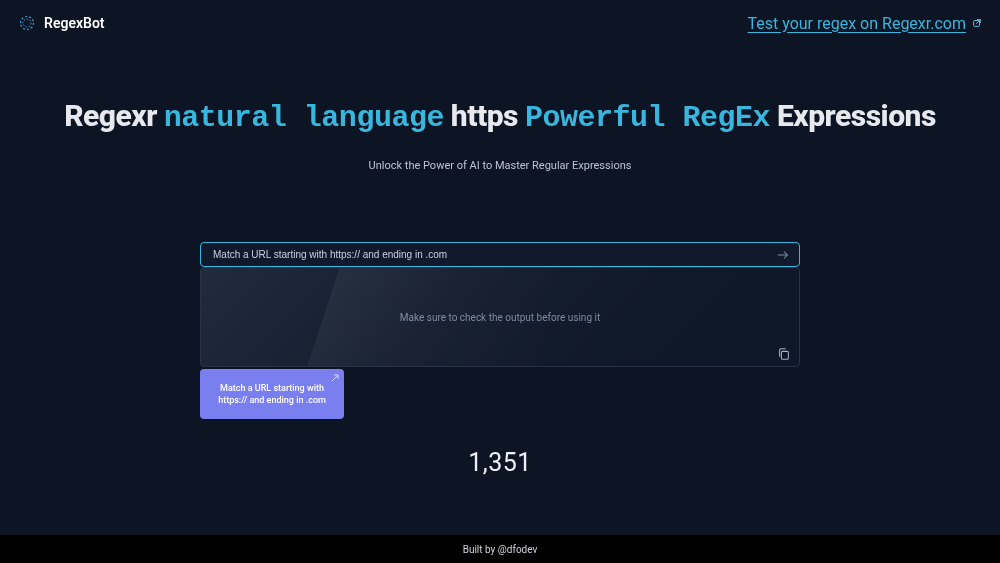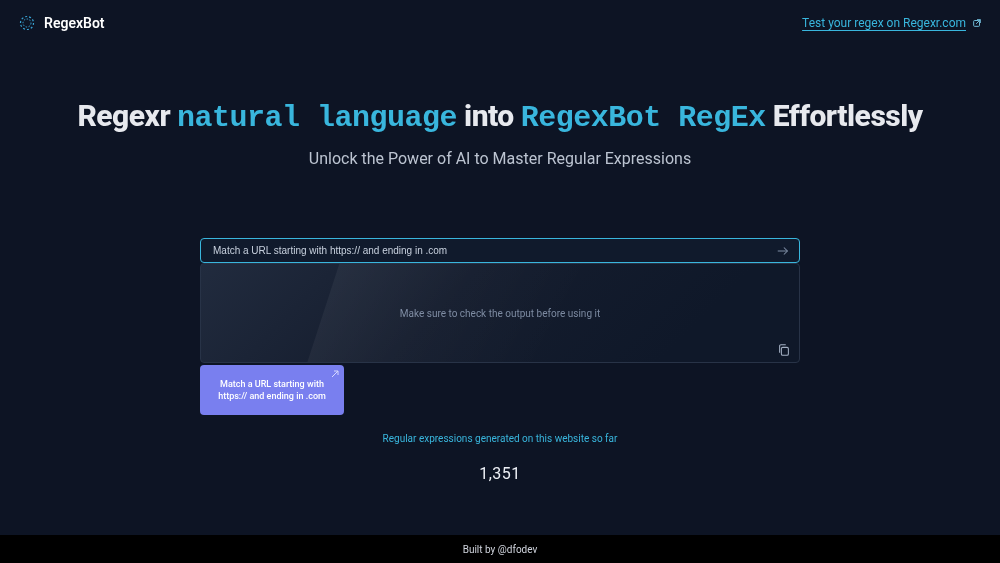--- a/index.html
+++ b/index.html
@@ -41,21 +41,21 @@
     gap: 8px;
     font-weight: 600;
     font-size: 14px;
     color: #fff;
   }
   .brand svg { display: block; }
   .header-link {
     display: flex;
     align-items: center;
     gap: 6px;
-    font-size: 12px;
+    font-size: 16px;
     color: var(--cyan);
     text-decoration: underline;
     text-underline-offset: 3px;
     cursor: pointer;
   }
   .header-link svg { display: block; }
 
   
   .hero {
     margin-top: 56px;
@@ -63,22 +63,22 @@
   }
   .hero h1 {
     margin: 0;
     font-size: 30px;
     font-weight: 800;
     letter-spacing: -0.5px;
     color: #e7e9ee;
   }
   .hero h1 .accent { color: var(--cyan); font-family: Liberation Mono, monospace; }
   .subtitle {
-    margin-top: 14px;
-    font-size: 16px;
+    margin-top: 24px;
+    font-size: 11px;
     color: #bcc4d1;
   }
 
   
   .main {
     width: 600px;
     margin: 70px auto 0 auto;
     display: flex;
     flex-direction: column;
   }
@@ -176,24 +176,24 @@
   
   .counter {
     margin-top: 18px;
     text-align: center;
   }
   .counter-label {
     font-size: 10px;
     color: var(--cyan);
   }
   .counter-value {
-    font-size: 16px;
+    font-size: 25px;
     font-weight: 400;
     color: #eceff5;
-    margin-top: 20px;
+    margin-top: 11px;
     letter-spacing: 0.5px;
   }
 
   
   .footer {
     position: absolute;
     bottom: 0; left: 0; right: 0;
     background: #000000;
     height: 28px;
     display: flex;
@@ -225,21 +225,21 @@
           <rect x="2" y="3" width="7" height="7" rx="1"></rect>
           <path d="M6 2 H10 V6"></path>
           <path d="M10 2 L5 7"></path>
         </svg>
       </span>
     </div>
   </div>
 
   <div class="hero">
     <h1>
-      <span>Regexr </span><span class="accent">natural language</span><span> into </span><span class="accent">RegexBot RegEx</span><span> Effortlessly</span>
+      <span>Regexr </span><span class="accent">natural language</span><span> https </span><span class="accent">Powerful RegEx</span><span> Expressions</span>
     </h1>
     <div class="subtitle">Unlock the Power of AI to Master Regular Expressions</div>
   </div>
 
   <div class="main">
 
     <div class="input-row">
       <input type="text" value="Match a URL starting with https:// and ending in .com" placeholder="Describe what you want to match" style="">
       <span class="submit-icon">
         <svg width="14" height="14" viewBox="0 0 16 16" fill="none" stroke="currentColor" stroke-width="1.2">
@@ -264,21 +264,20 @@
         <span class="arrow">
           <svg width="8" height="8" viewBox="0 0 8 8" fill="none" stroke="currentColor" stroke-width="1">
               <path d="M1 7 L7 1 M3 1 H7 V5"></path>
             </svg>
         </span>
         <span>Match a URL starting with https:// and ending in .com</span>
       </div>
     </div>
 
     <div class="counter">
-      <div class="counter-label">Regular expressions generated on this website so far</div>
       <div class="counter-value">1,351</div>
     </div>
 
   </div>
 
   <div class="footer">
     <span>Built by @dfodev</span>
   </div>
 
 </div>

